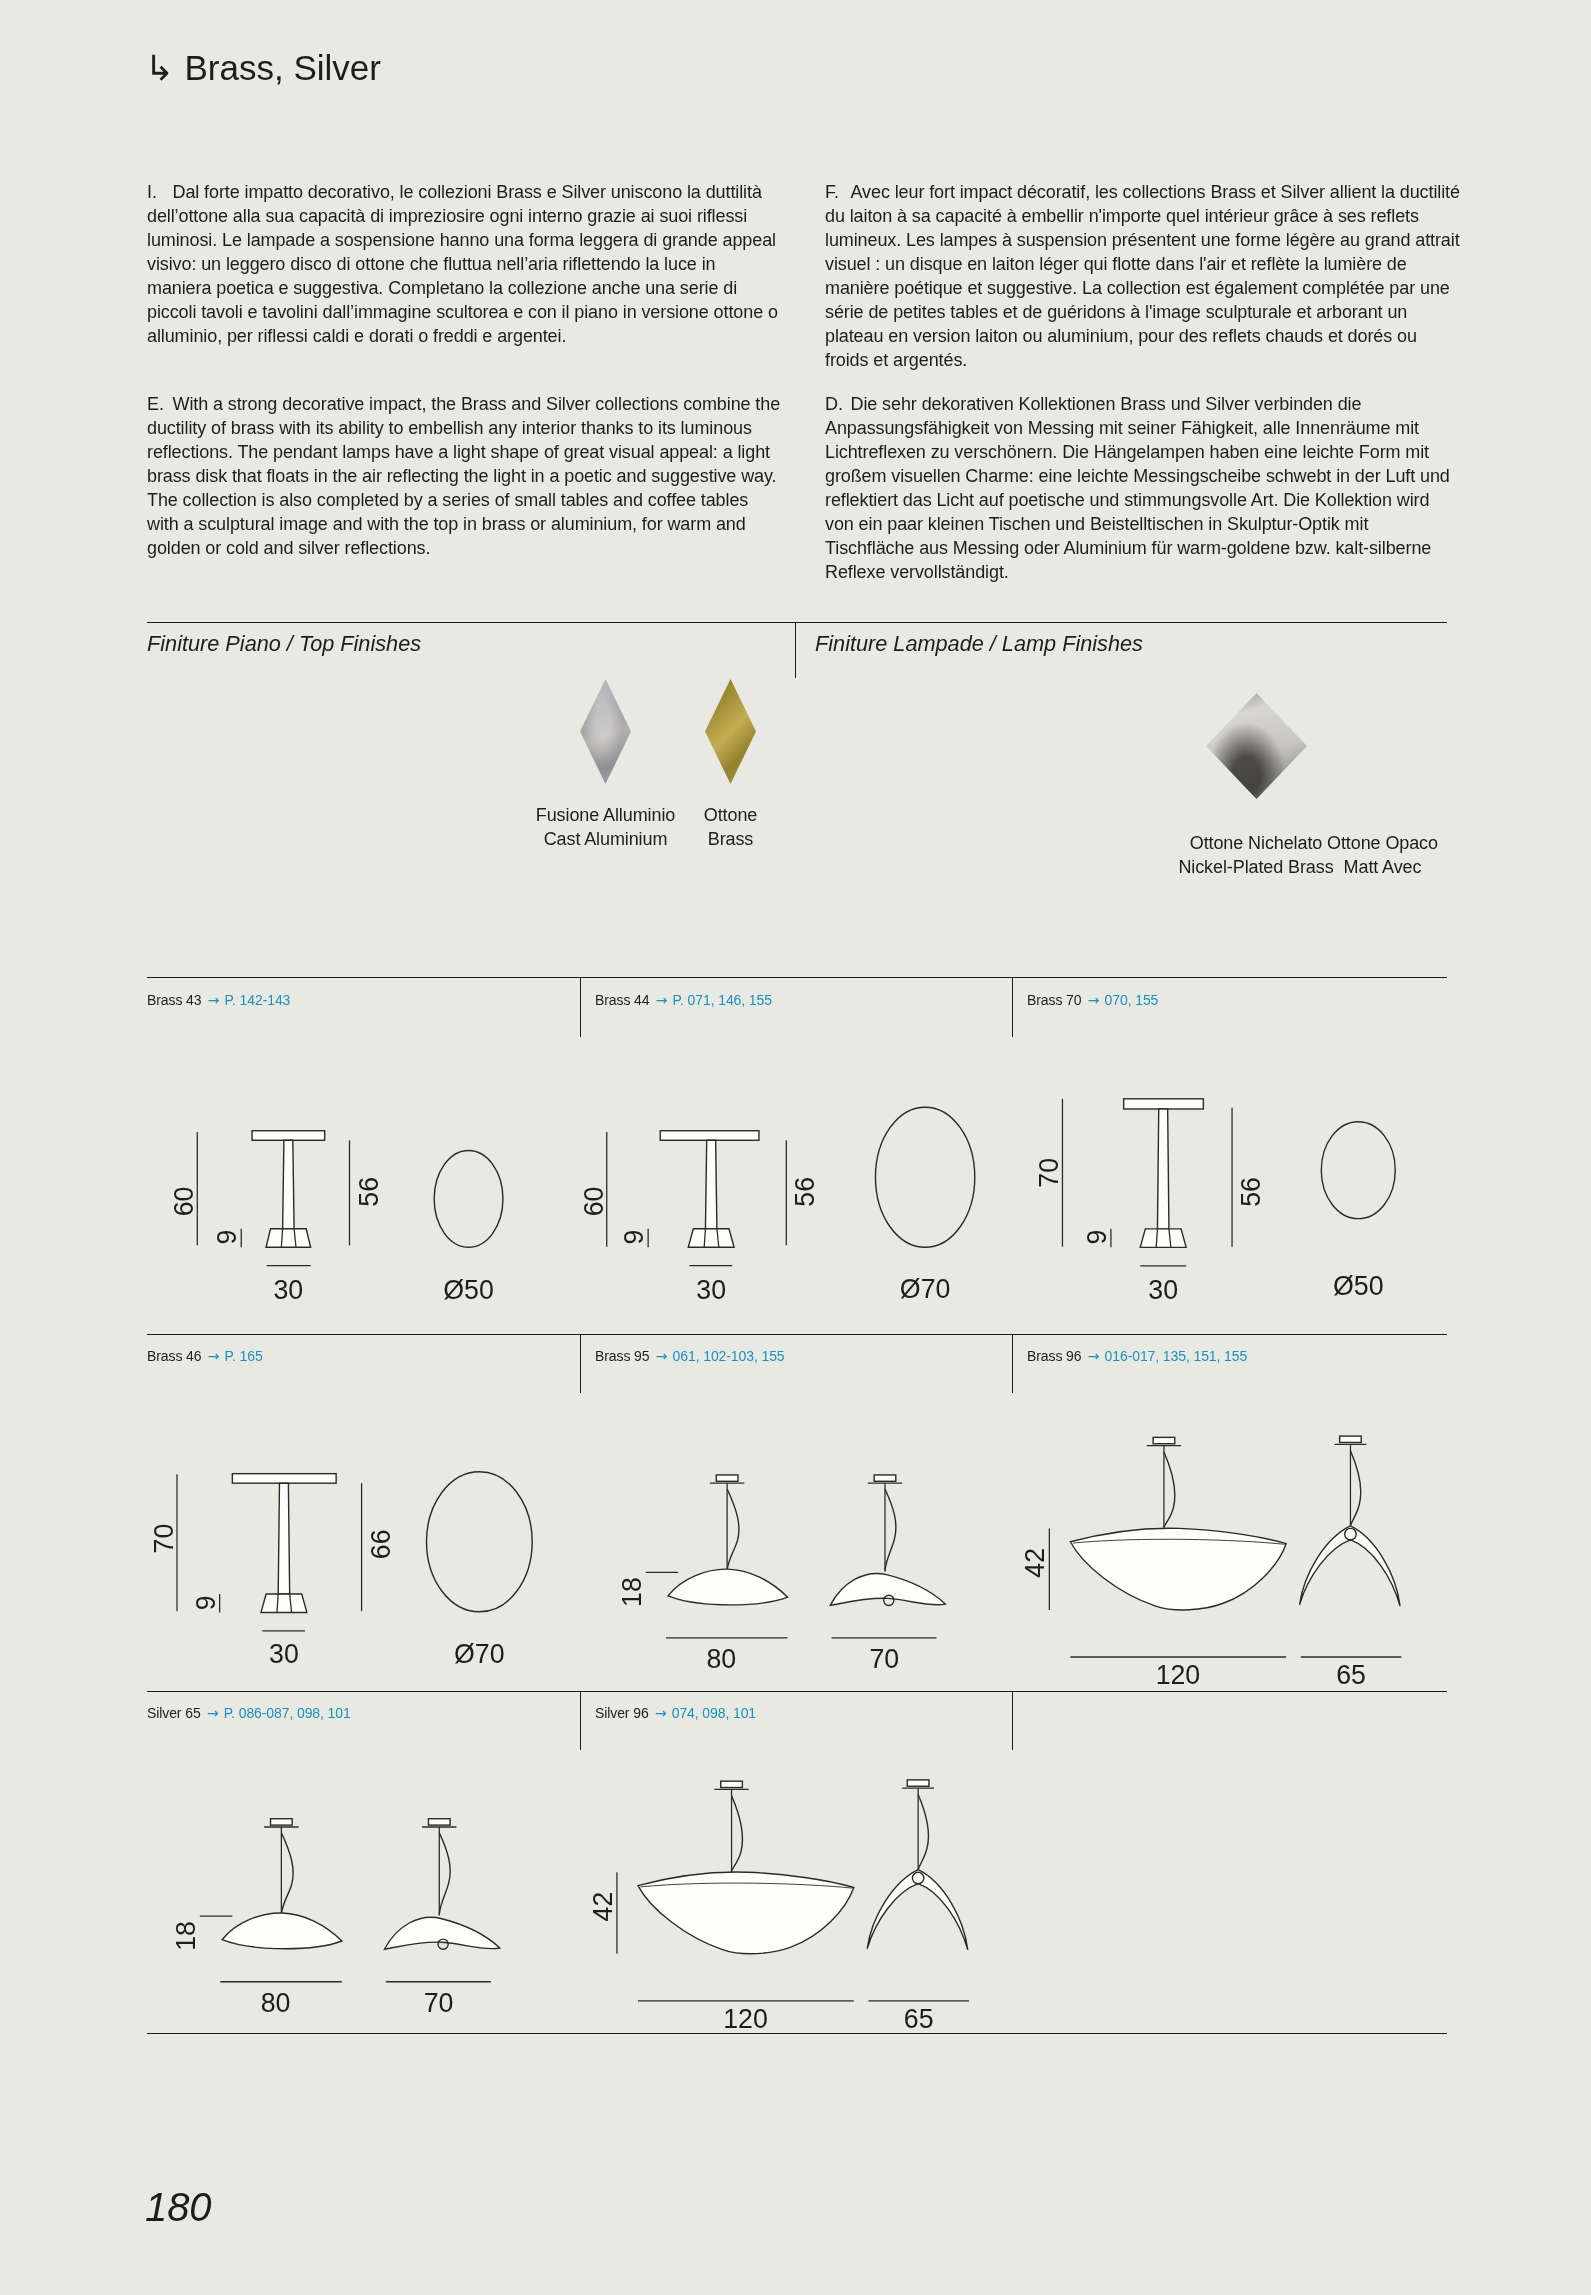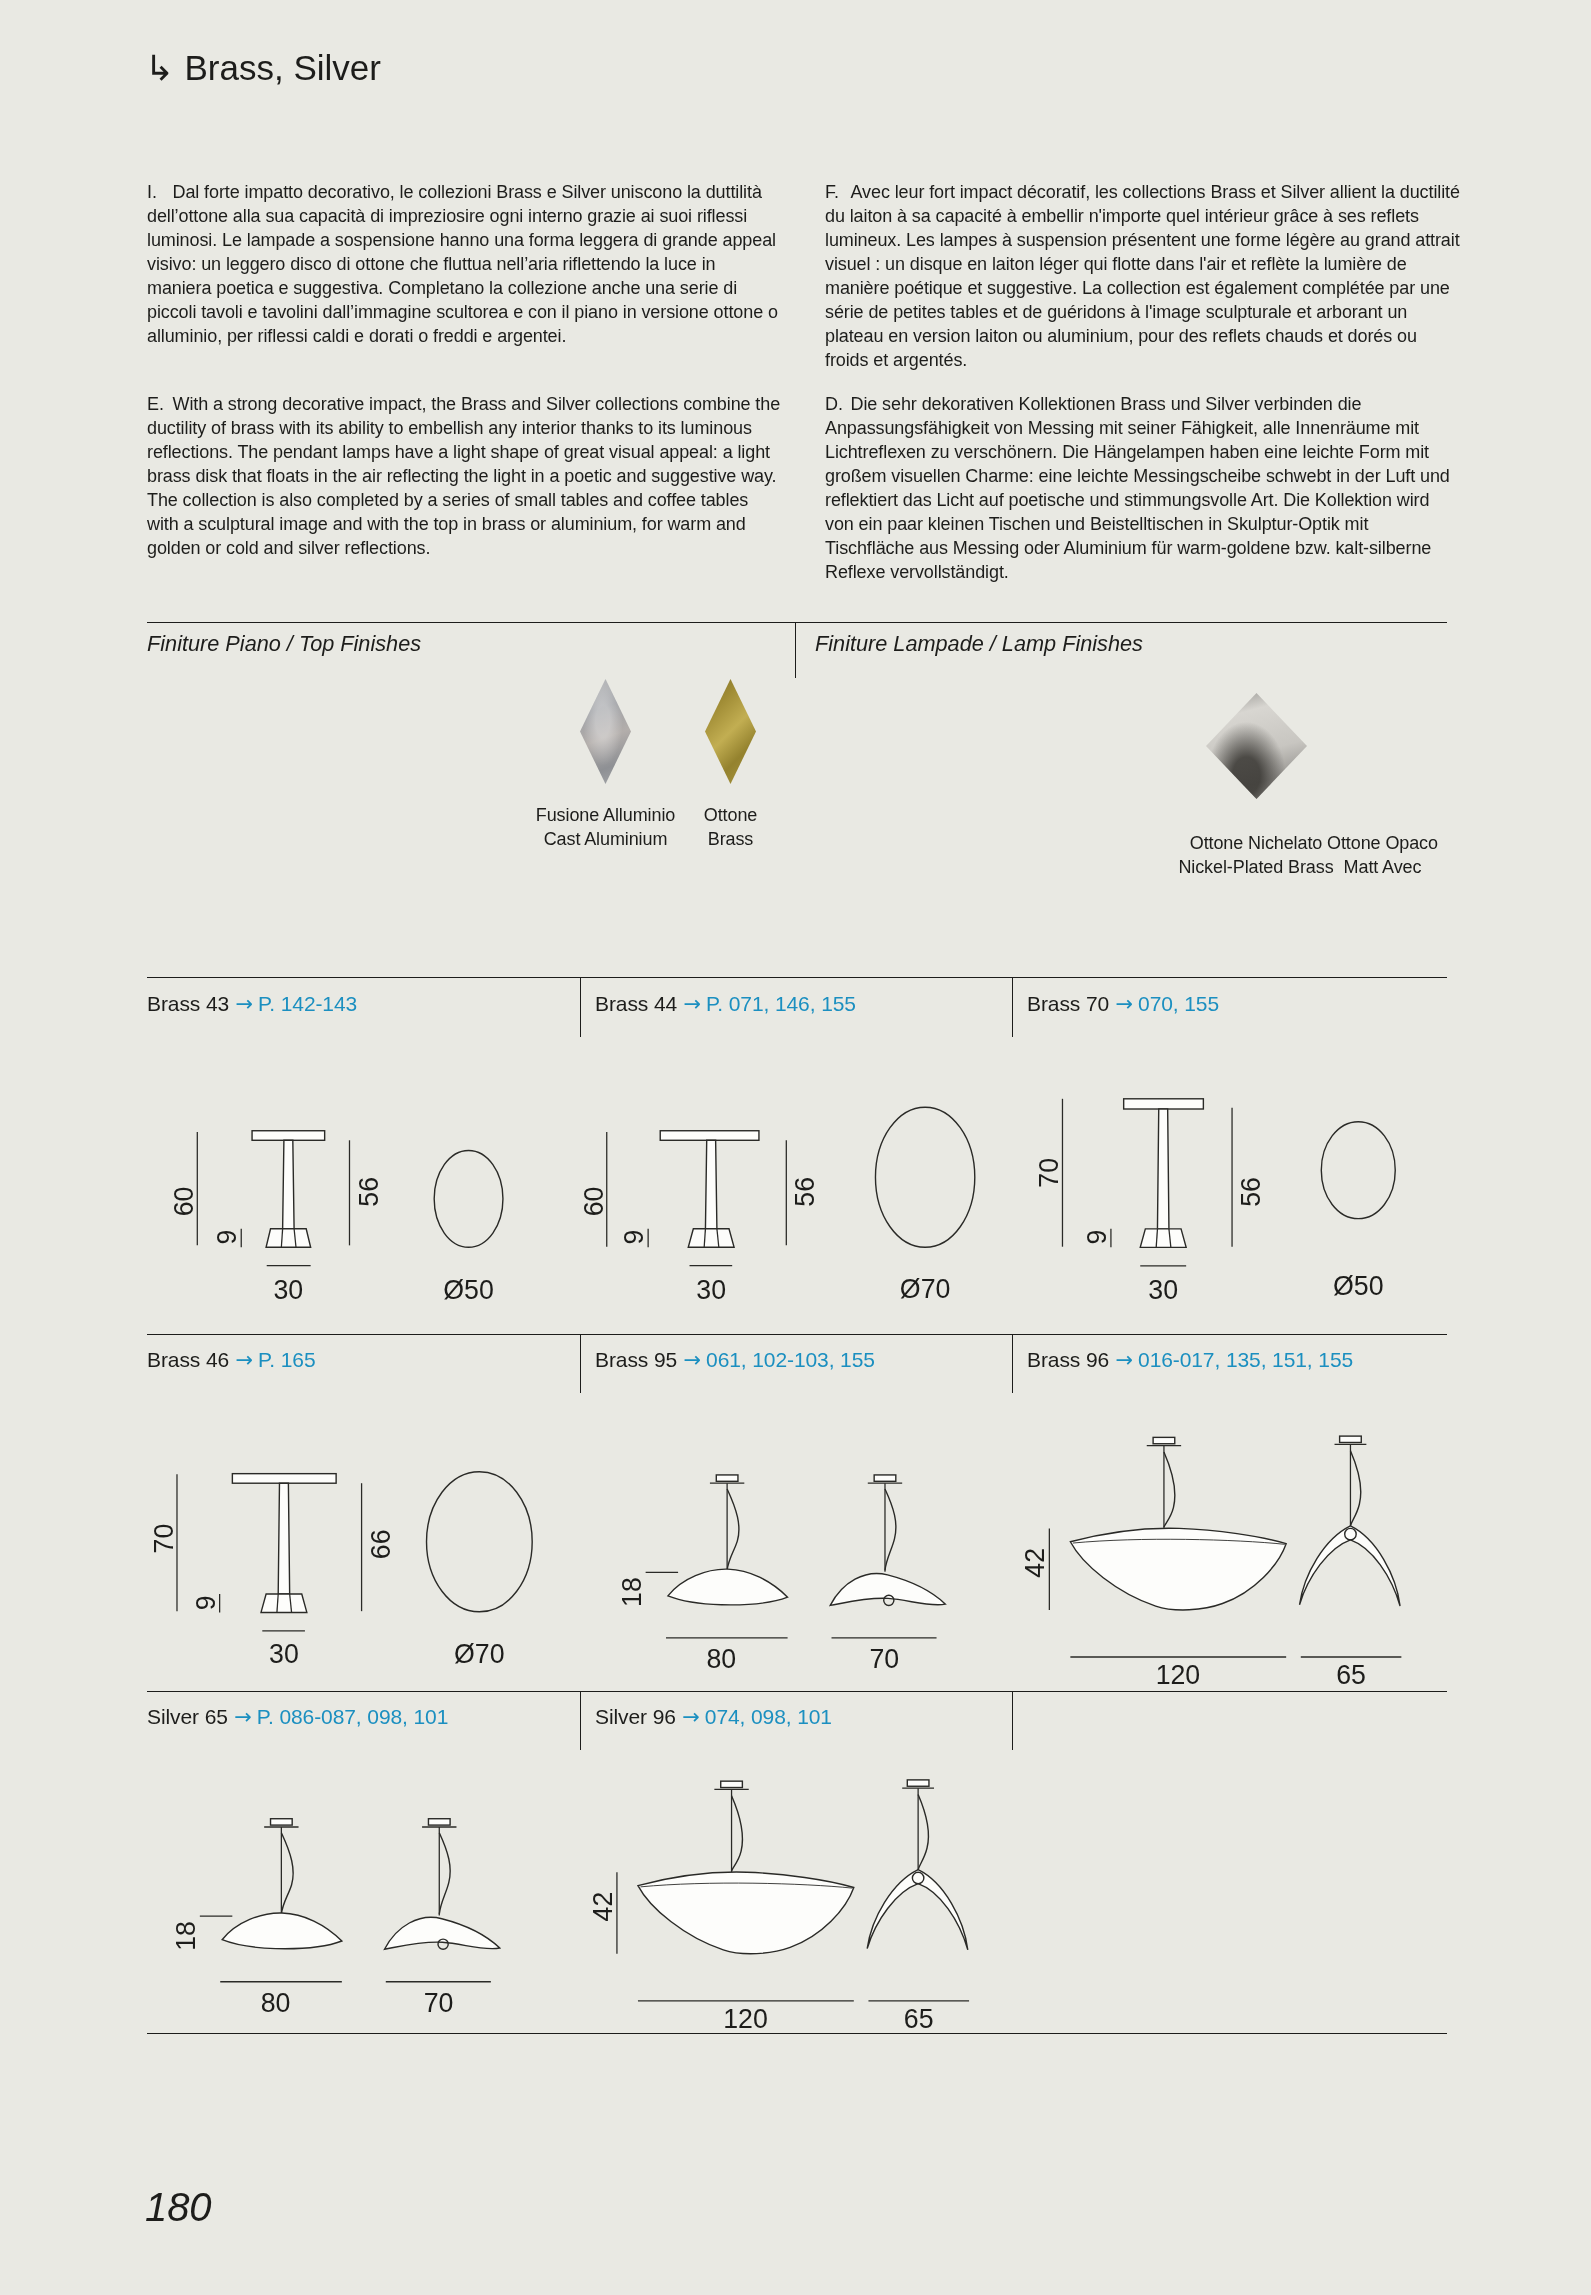--- a/index.html
+++ b/index.html
@@ -37,21 +37,21 @@
   .d-nickel{background:
      radial-gradient(ellipse at 40% 78%, rgba(55,53,49,.85) 0 16%, rgba(55,53,49,0) 46%),
      linear-gradient(165deg,#8f8e8a 0%,#d8d6d1 22%,#c8c6c1 55%,#9a9894 78%,#b9b7b2 100%);}
   .d-matt{background:
      radial-gradient(ellipse at 72% 78%, rgba(110,82,40,.85) 0 18%, rgba(110,82,40,0) 50%),
      linear-gradient(150deg,#ecd8a6 0%,#e3c audible 0,#d8b877 40%,#cfae6d 60%,#b08c4f 100%);}
   .swatch-label{
     position:absolute;font-size:18px;line-height:23.6px;text-align:center;
   }
   .swatch-label span{display:block;}
-  .prod-head{position:absolute;font-size:21px;white-space:nowrap;}
+  .prod-head{position:absolute;font-size:14px;white-space:nowrap;}
   .prod-head .ref{color:#1b8fc0;}
   .prod-head .arr{color:#1b8fc0;font-family:"DejaVu Sans",sans-serif;padding:0 5.1px 0 6.4px;}
   svg{position:absolute;overflow:visible;}
   svg .ln{stroke:#2a2a27;stroke-width:2;fill:none;}
   svg .sh{stroke:#2a2a27;stroke-width:2.2;fill:#fdfdfb;}
   svg .shn{stroke:#2a2a27;stroke-width:2.2;fill:none;}
   svg text{font-size:42px;fill:#1d1d1b;font-family:"Liberation Sans","DejaVu Sans",sans-serif;letter-spacing:0;}
   #pagenum{position:absolute;left:145px;top:2185px;font-size:40px;font-style:italic;}
 </style>
 </head>

